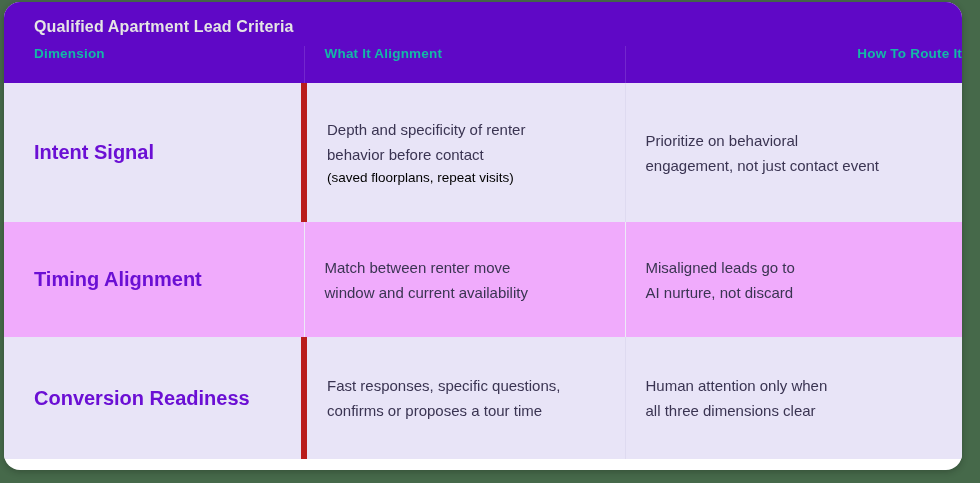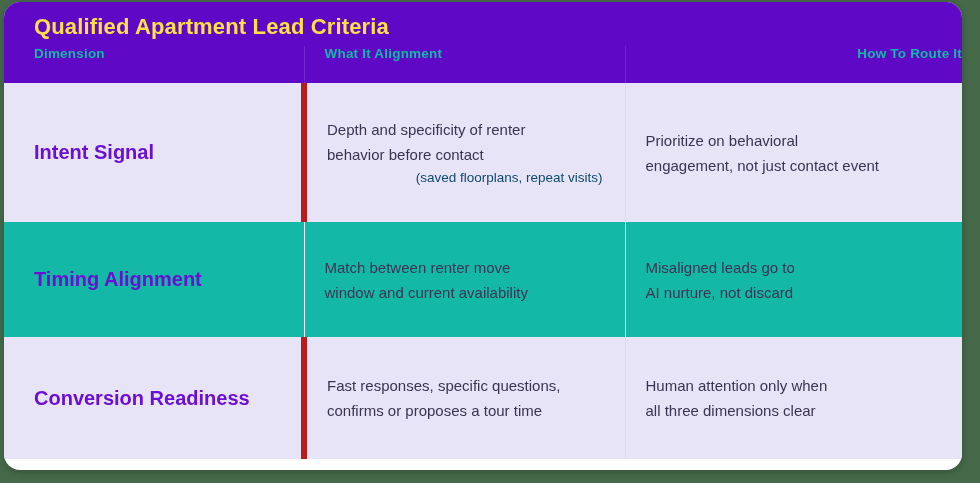--- a/index.html
+++ b/index.html
@@ -37,22 +37,22 @@
   
   .header-band {
     background: #5f08c6;
   }
 
   .title-cell {
     padding: 14px 0 8px 30px;
     text-align: left;
   }
   .title-text {
-    color: #fde047;
-    font-size: 22px;
+    color: #e5e5e5;
+    font-size: 16px;
     font-weight: bold;
     letter-spacing: 0.15px;
     line-height: 22px;
     white-space: nowrap;
   }
 
   .col-head {
     background: #5f08c6;
     color: #14b8a6;
     font-size: 13.5px;
@@ -61,21 +61,21 @@
     letter-spacing: 0.2px;
     padding: 0 0 22px 0;
     vertical-align: top;
   }
   .col-head.c1 { padding-left: 30px; }
   .col-head.c2 { padding-left: 20px; border-left: 1px solid rgba(255,255,255,0.13); }
   .col-head.c3 { padding-left: 20px; border-left: 1px solid rgba(255,255,255,0.13); text-align: right; }
 
   
   .row-alt   { background: #e8e4f7; }
-  .row-plain { background: #14b8a6; margin-left: 20px; }
+  .row-plain { background: #f0abfc; margin-left: 20px; }
 
   .cell {
     vertical-align: middle;
     font-size: 15px;
     color: #3a3452;
     line-height: 25px;
     padding: 22px 22px 22px 20px;
   }
   .cell.c1 {
     padding-left: 30px;
@@ -85,25 +85,24 @@
     font-size: 20px;
   }
   .cell.c2 { border-left: 6px solid #b91c1c; }
   .cell.c3 { border-left: 1px solid #dedaf0; }
   .row-plain .cell.c2,
   .row-plain .cell.c3 { border-left: 1px solid #eceaf6; }
 
   .cell .line { display: block; white-space: nowrap; }
   .cell .sub {
     display: block;
-    color: #0c4a6e;
+    color: #000000;
     font-size: 13.5px;
     line-height: 22px;
     white-space: nowrap;
-    text-align: right;
   }
 
   
   tr.body-row.r1 { height: 139px; }
   tr.body-row.r2 { height: 115px; }
   tr.body-row.r3 { height: 122px; }
 </style>
 </head>
 <body>
 

